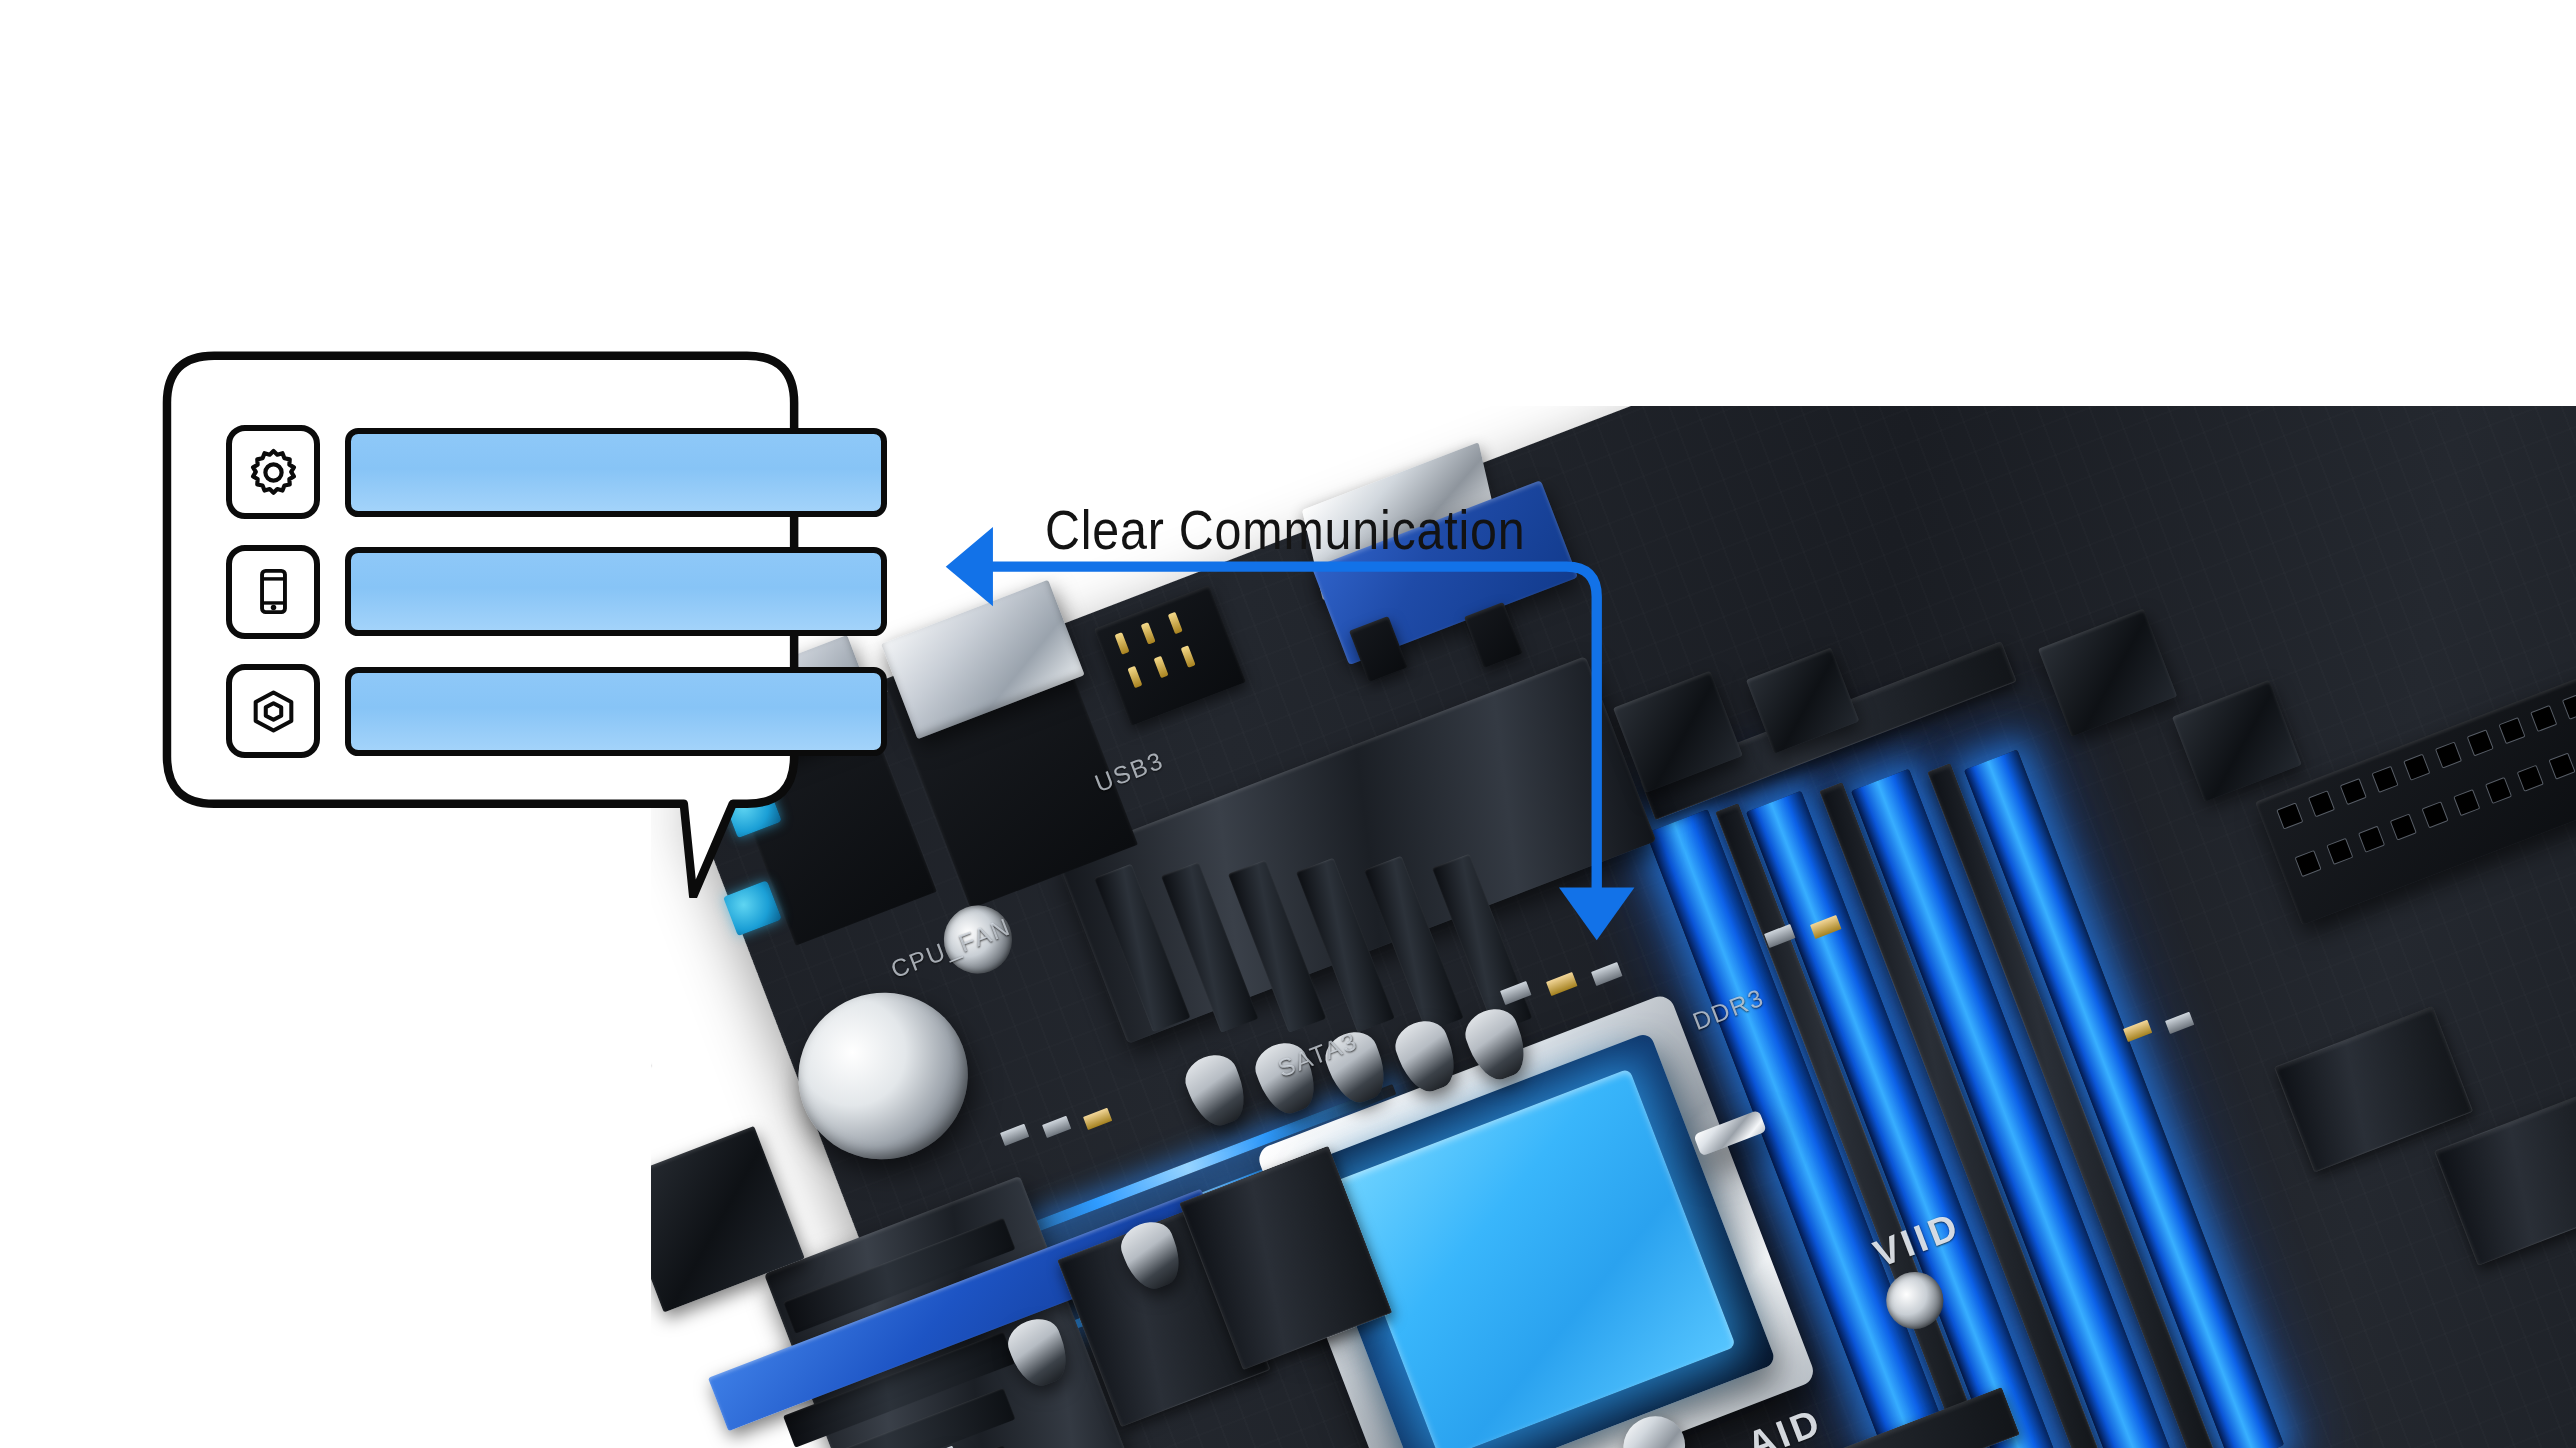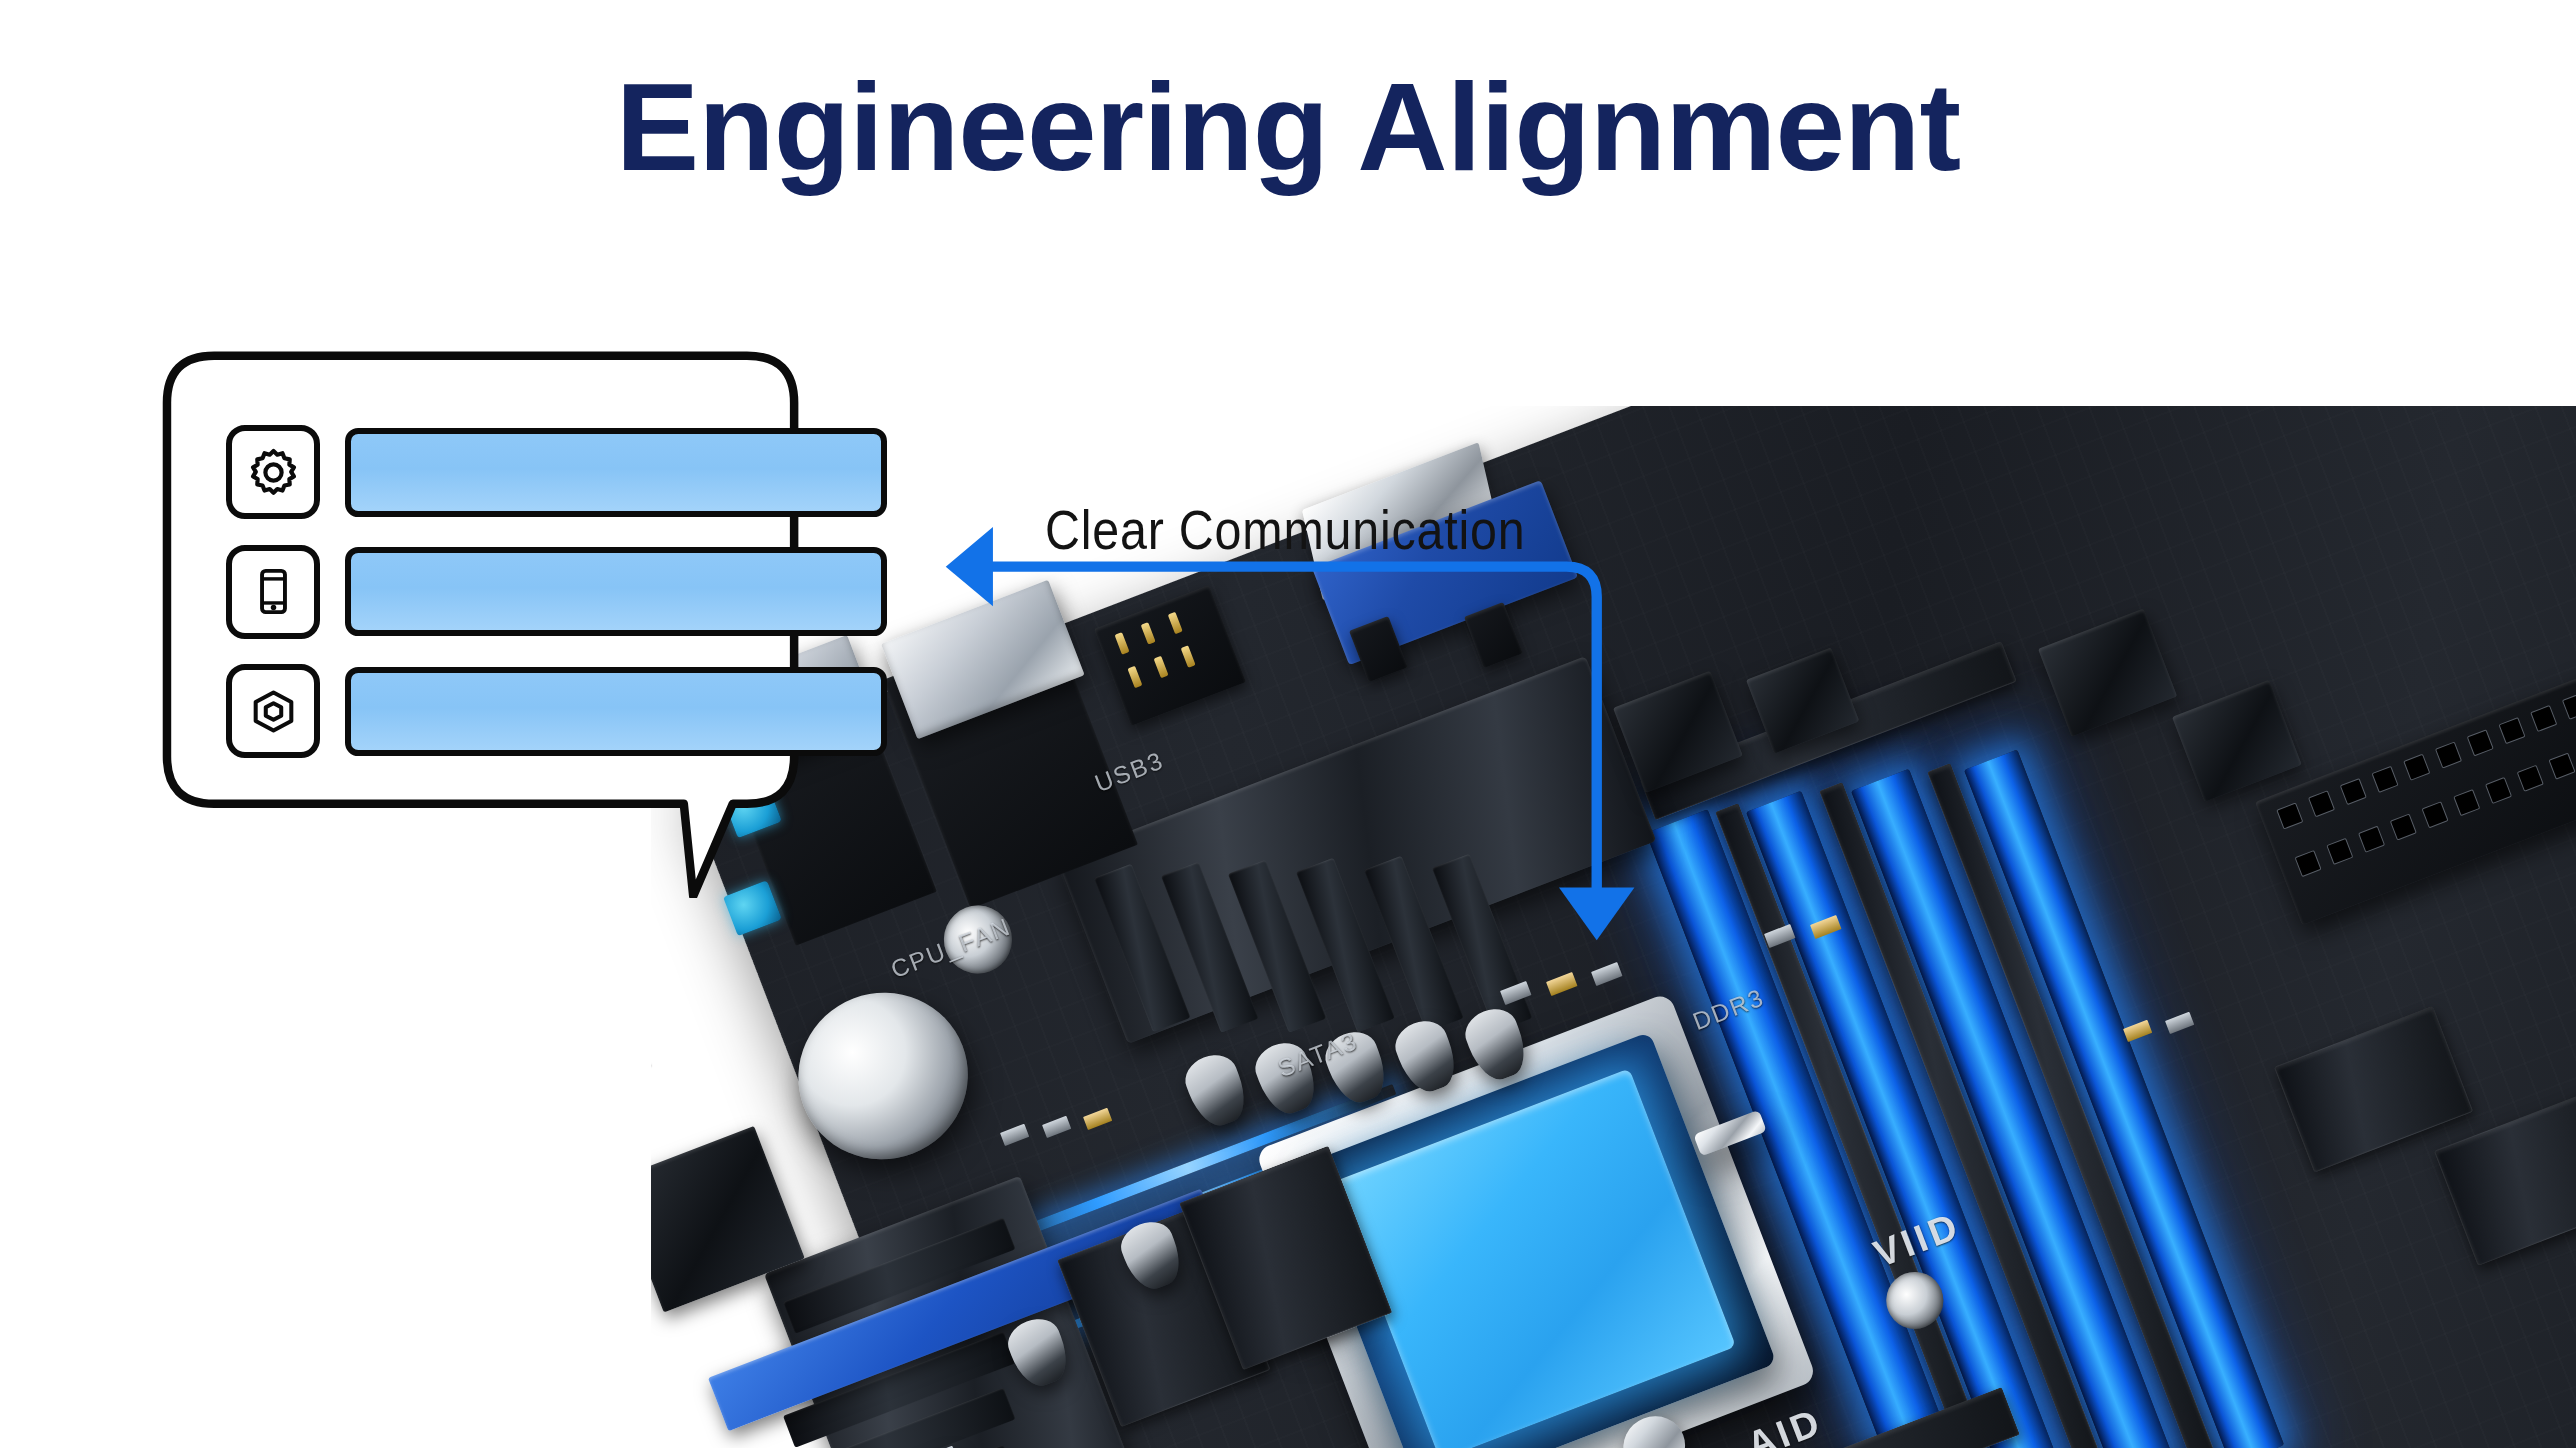--- a/index.html
+++ b/index.html
@@ -358,21 +358,20 @@
     <div class="rot silk big" style="left:1217px; top:830px;">VIID</div>
     <div class="rot silk big" style="left:925px; top:1085px;">Custom AID</div>
     <div class="rot silk" style="left:623px; top:651px;">SATA3</div>
     <div class="rot silk" style="left:440px; top:366px;">USB3</div>
     <div class="rot silk" style="left:1038px; top:604px;">DDR3</div>
     <div class="rot silk" style="left:236px; top:552px;">CPU_FAN</div>
     <div class="rot silk" style="left:-66px; top:661px;">JFP1</div>
 
   </div>
 
-  <h1 id="page-title">Engineering Alignment</h1>
 
   <div id="speech-bubble">
     <svg id="bubble-svg" width="788" height="547" viewBox="0 0 835 580">
       <path d="M 55 5
                L 620 5
                Q 670 5 670 55
                L 670 430
                Q 670 480 620 480
                L 605 480
                L 563 578

